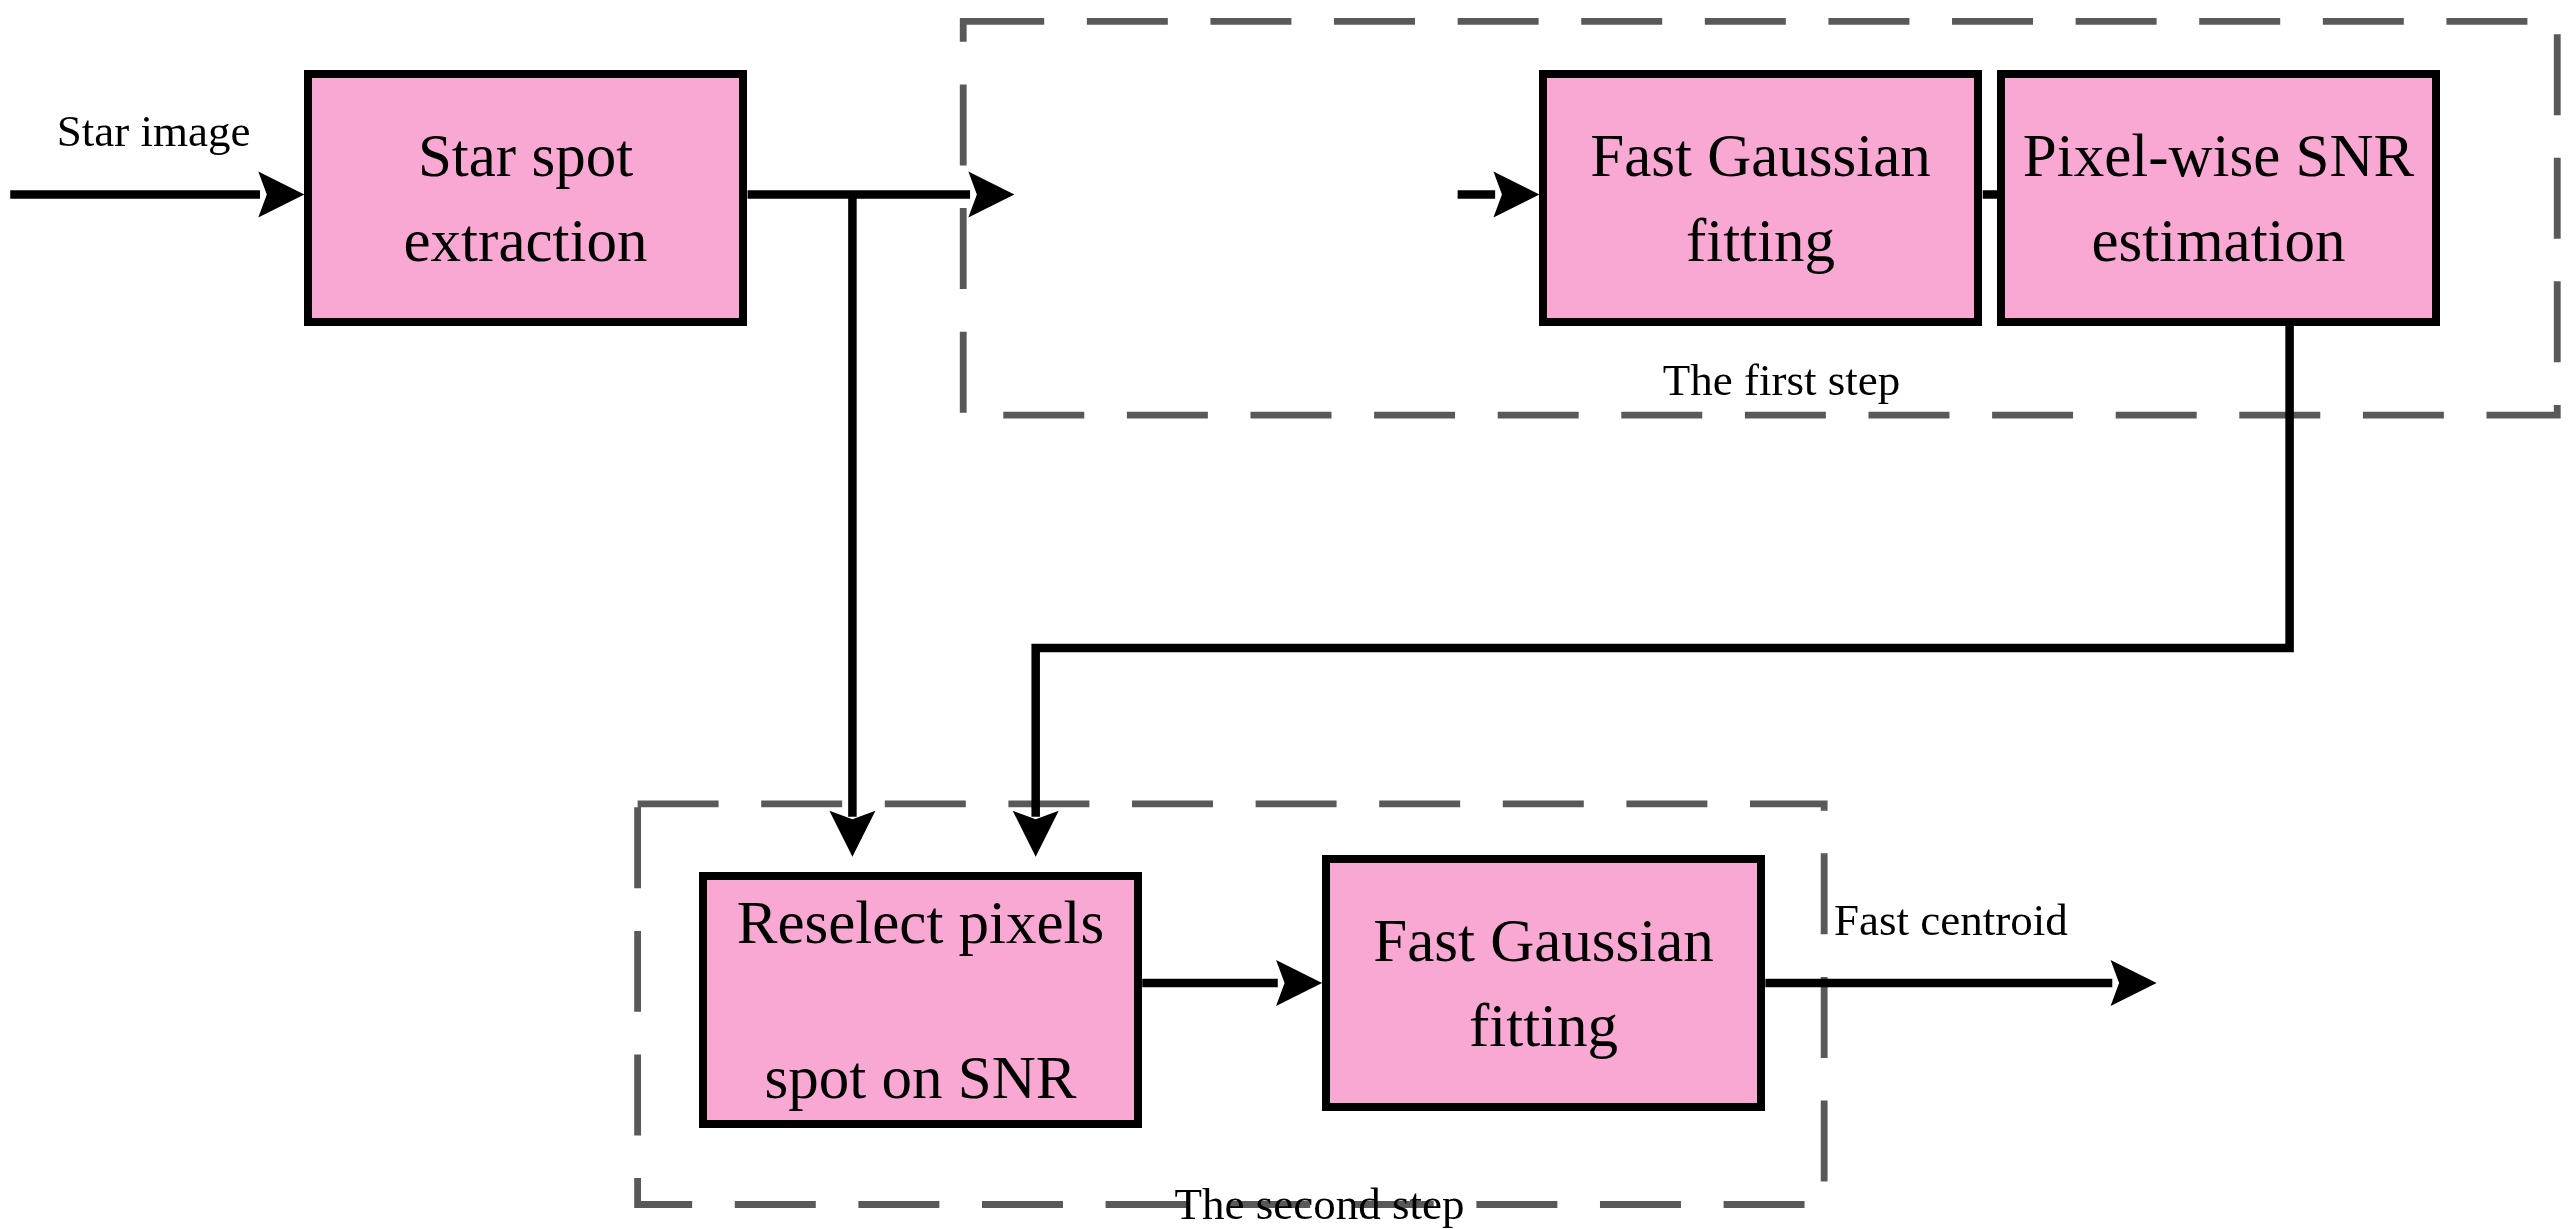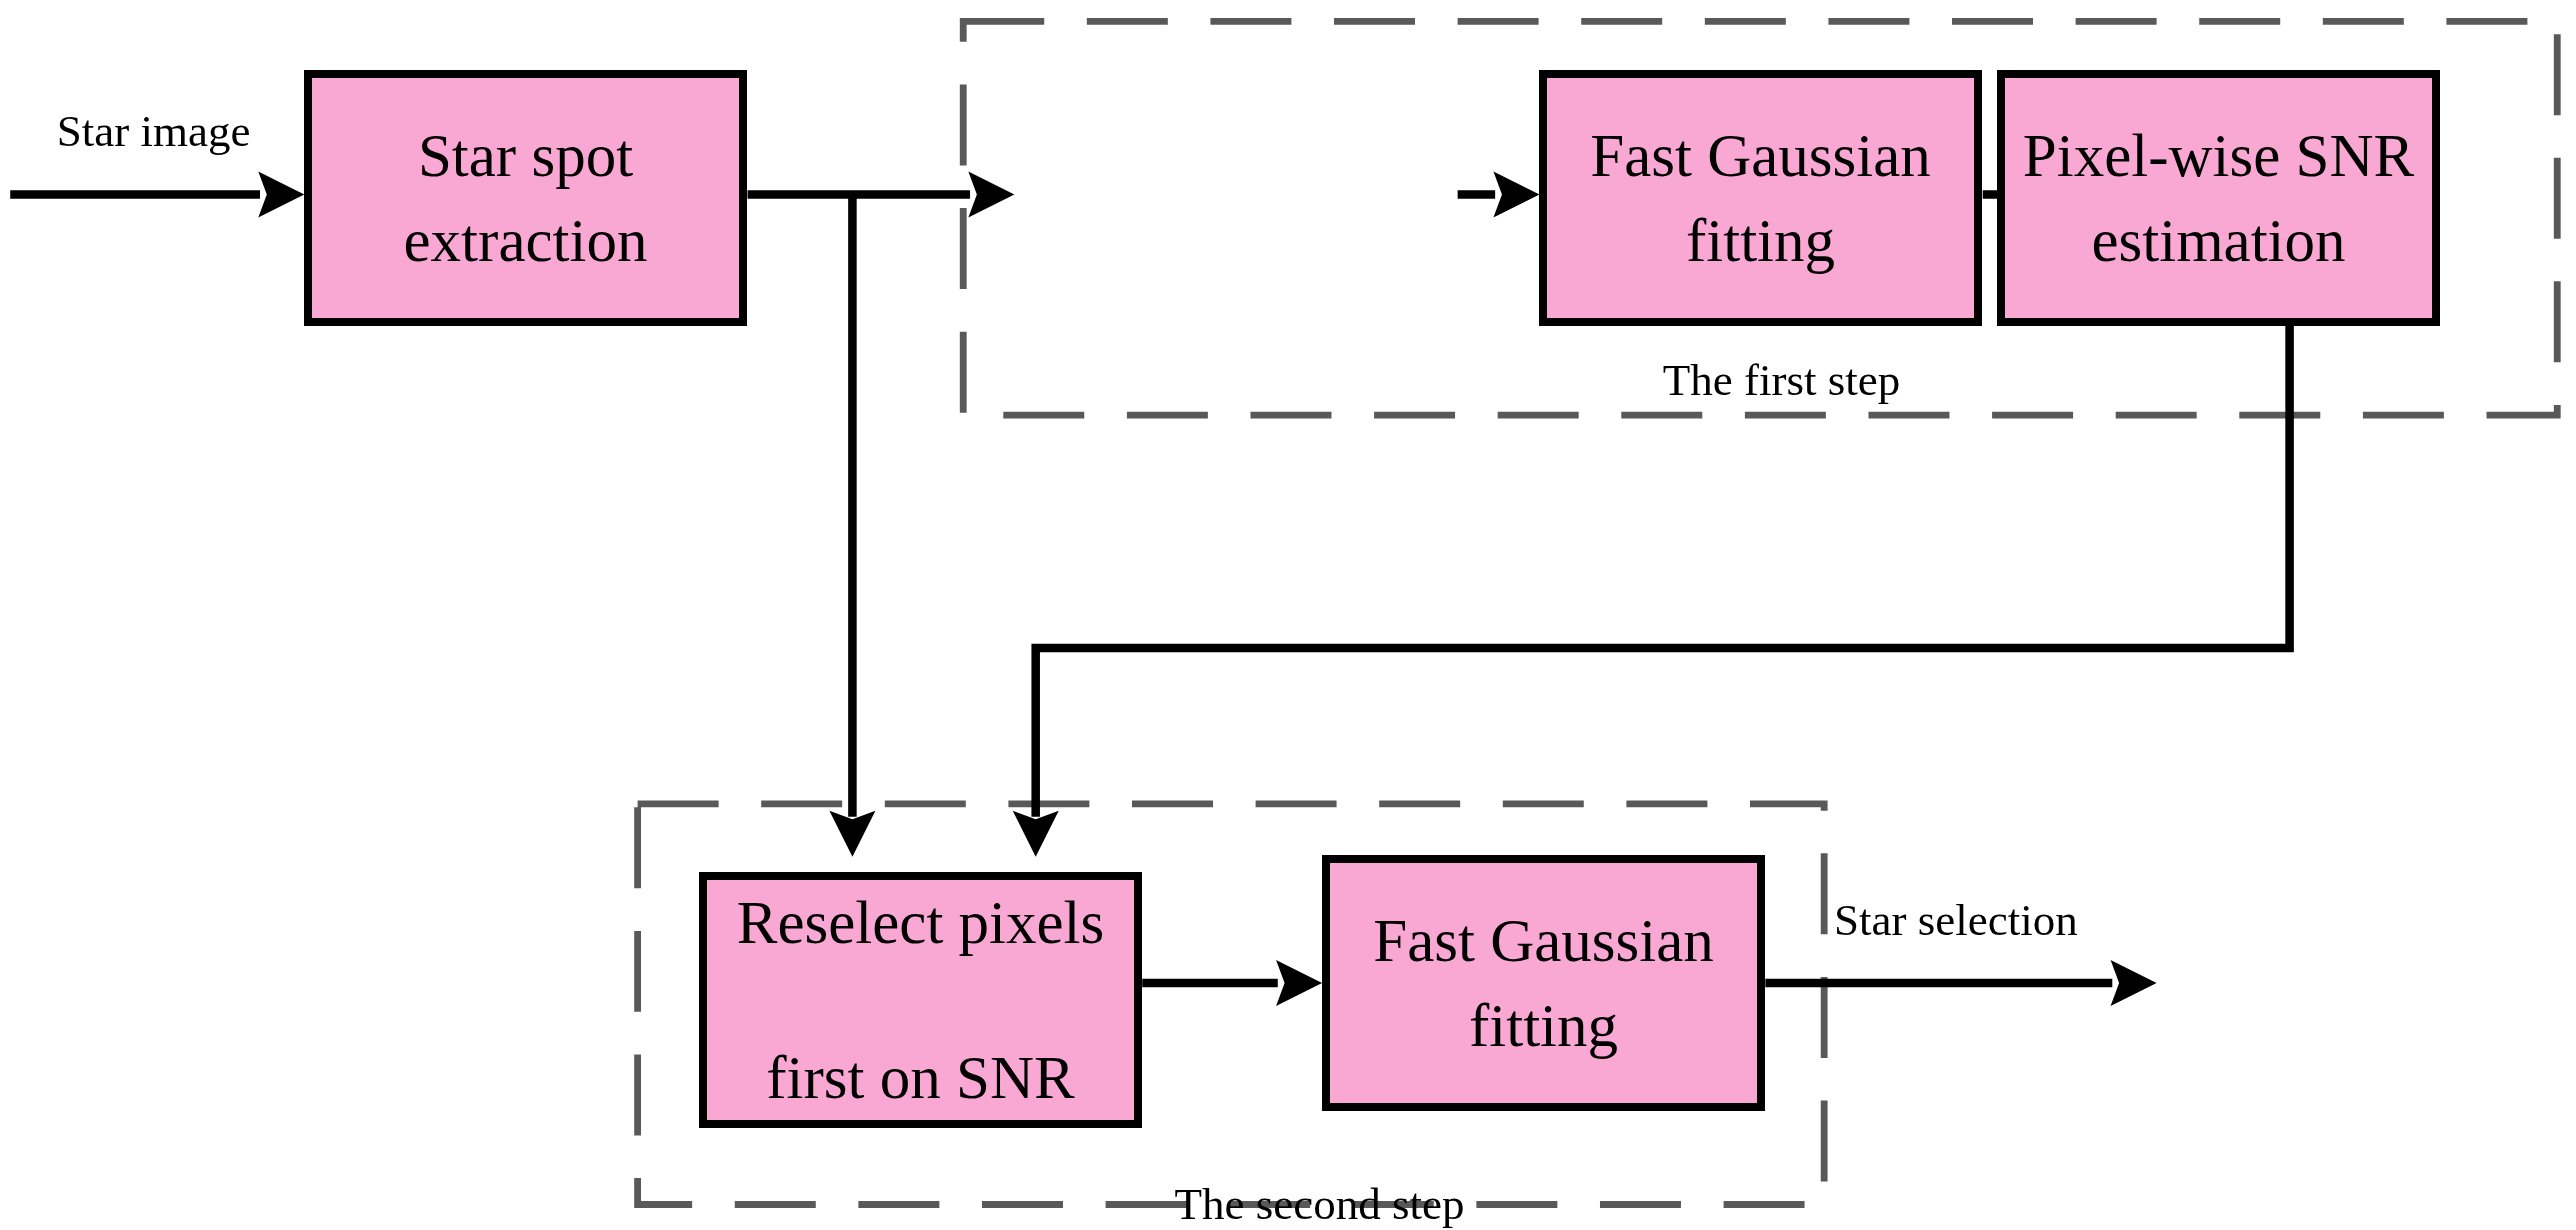--- a/index.html
+++ b/index.html
@@ -97,30 +97,30 @@
     <span>fitting</span>
   </div>
 
   <div class="box" style="left:1997px; top:70px;">
     <span>Pixel-wise SNR</span>
     <span>estimation</span>
   </div>
 
   <div class="box" style="left:699px; top:872px;justify-content:space-between;">
     <span>Reselect pixels</span>
-    <span>first on SNR</span>
+    <span>spot on SNR</span>
   </div>
 
   <div class="box" style="left:1322px; top:855px;">
     <span>Fast Gaussian</span>
     <span>fitting</span>
   </div>
 
   <div class="label" style="left:25.6px; top:109px; width:256px;">Star image</div>
 
   <div class="label" style="left:1526px; top:358px; width:511px;">The first step</div>
 
   <div class="label" style="left:1064px; top:1146px; width:511px;margin-top:36px;">The second step</div>
 
-  <div class="label left-align" style="left:1834px; top:898px;">Star selection</div>
+  <div class="label left-align" style="left:1834px; top:898px;">Fast centroid</div>
 
 </div>
 
 
 </body></html>

